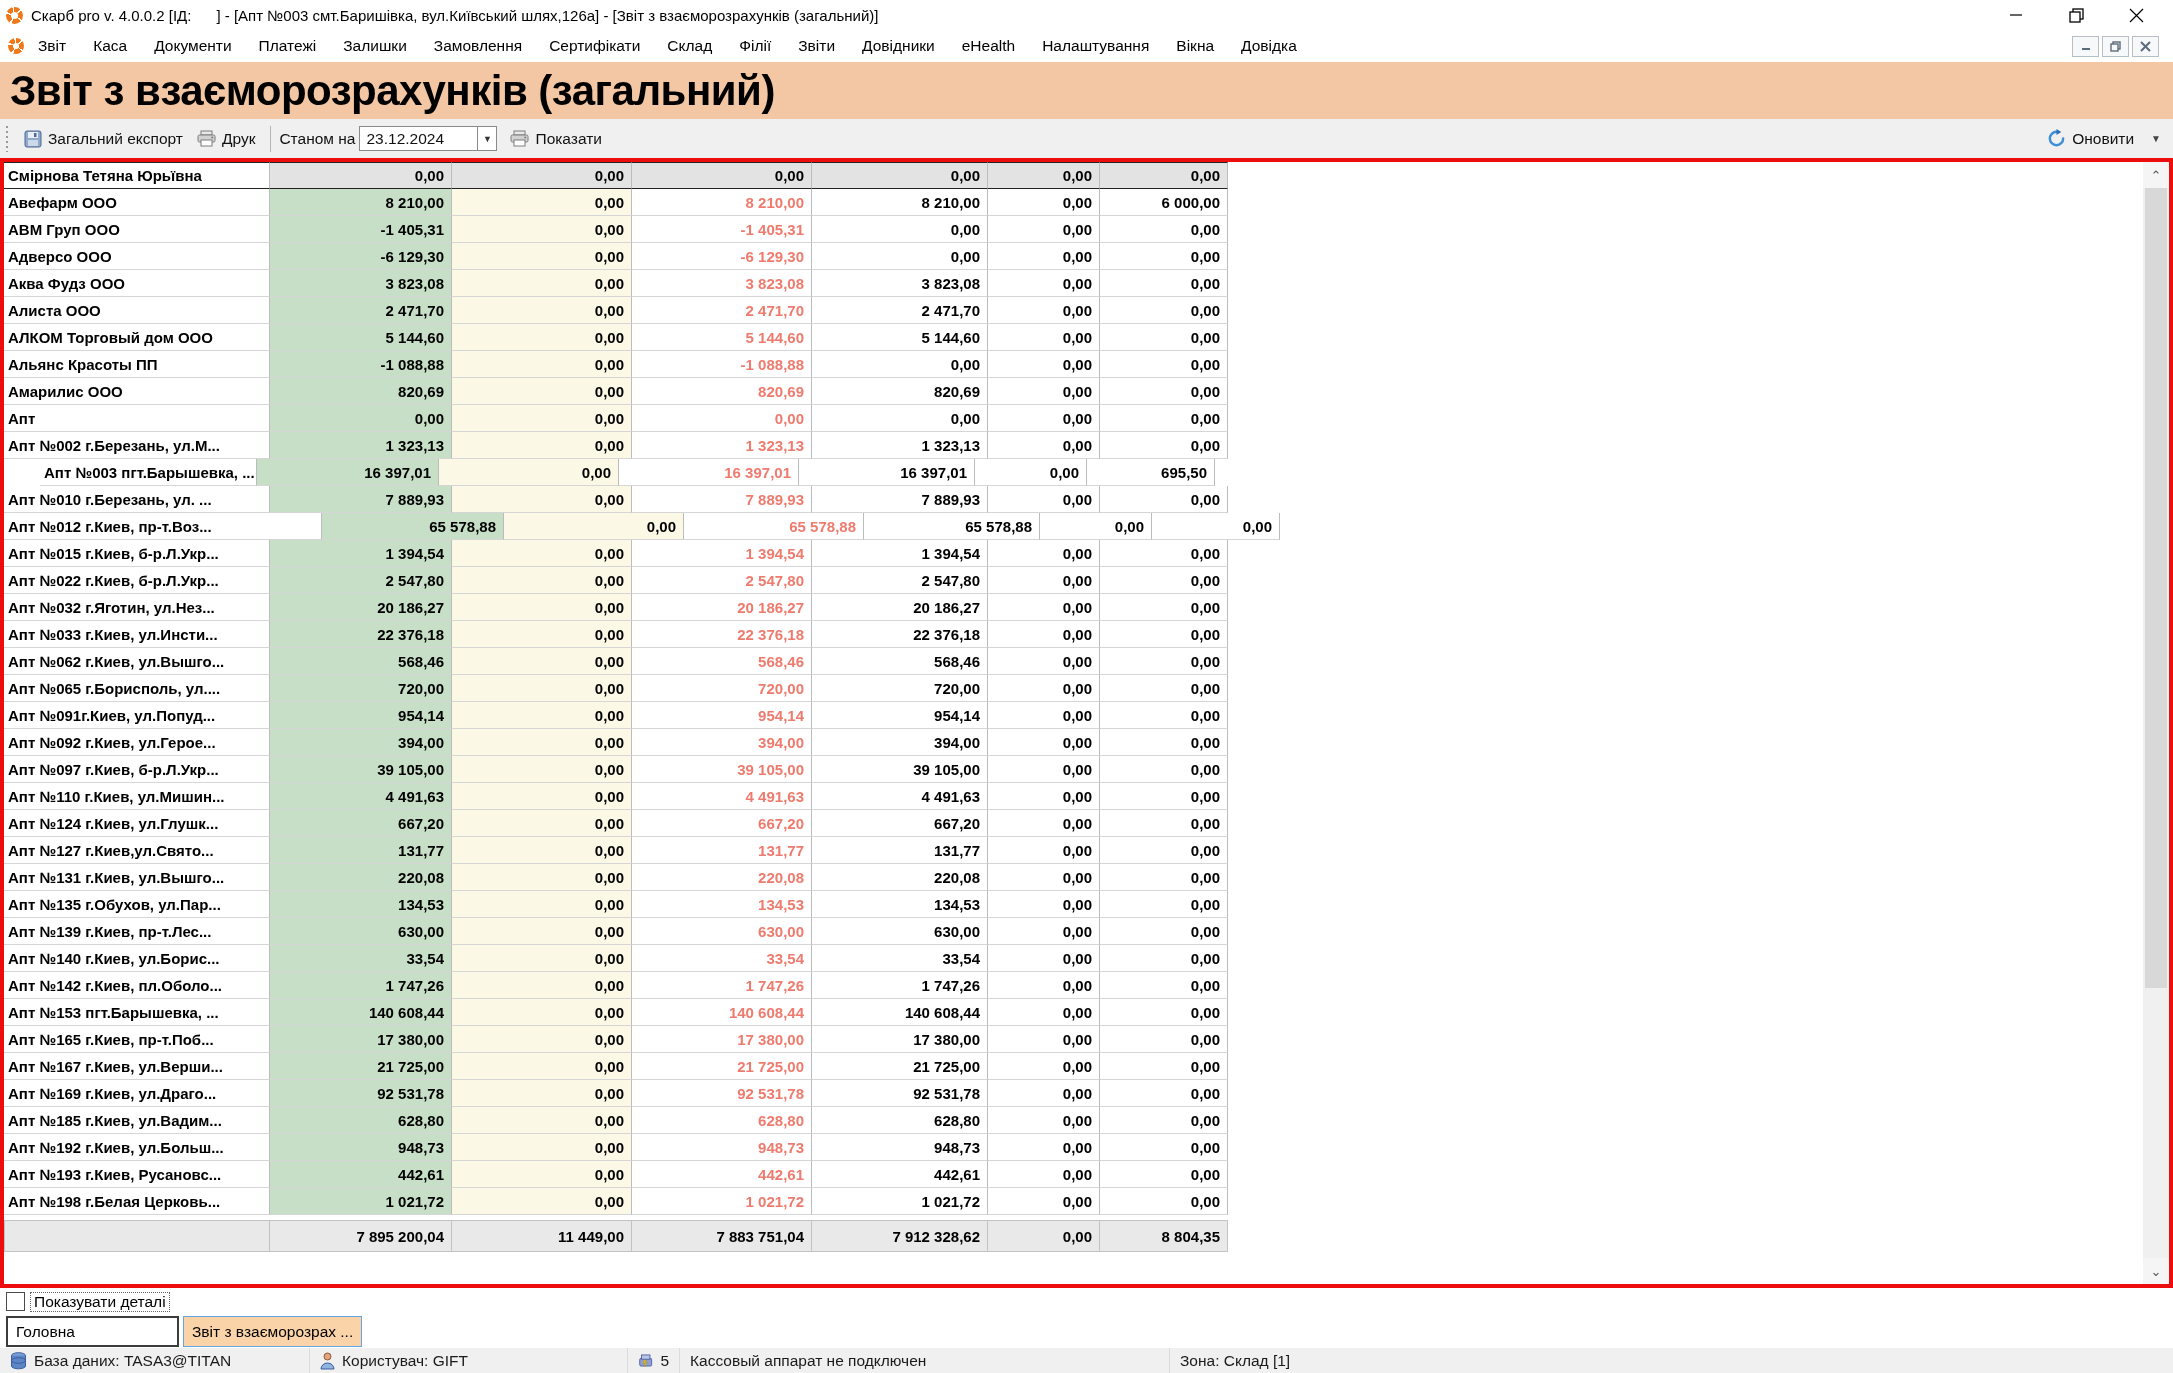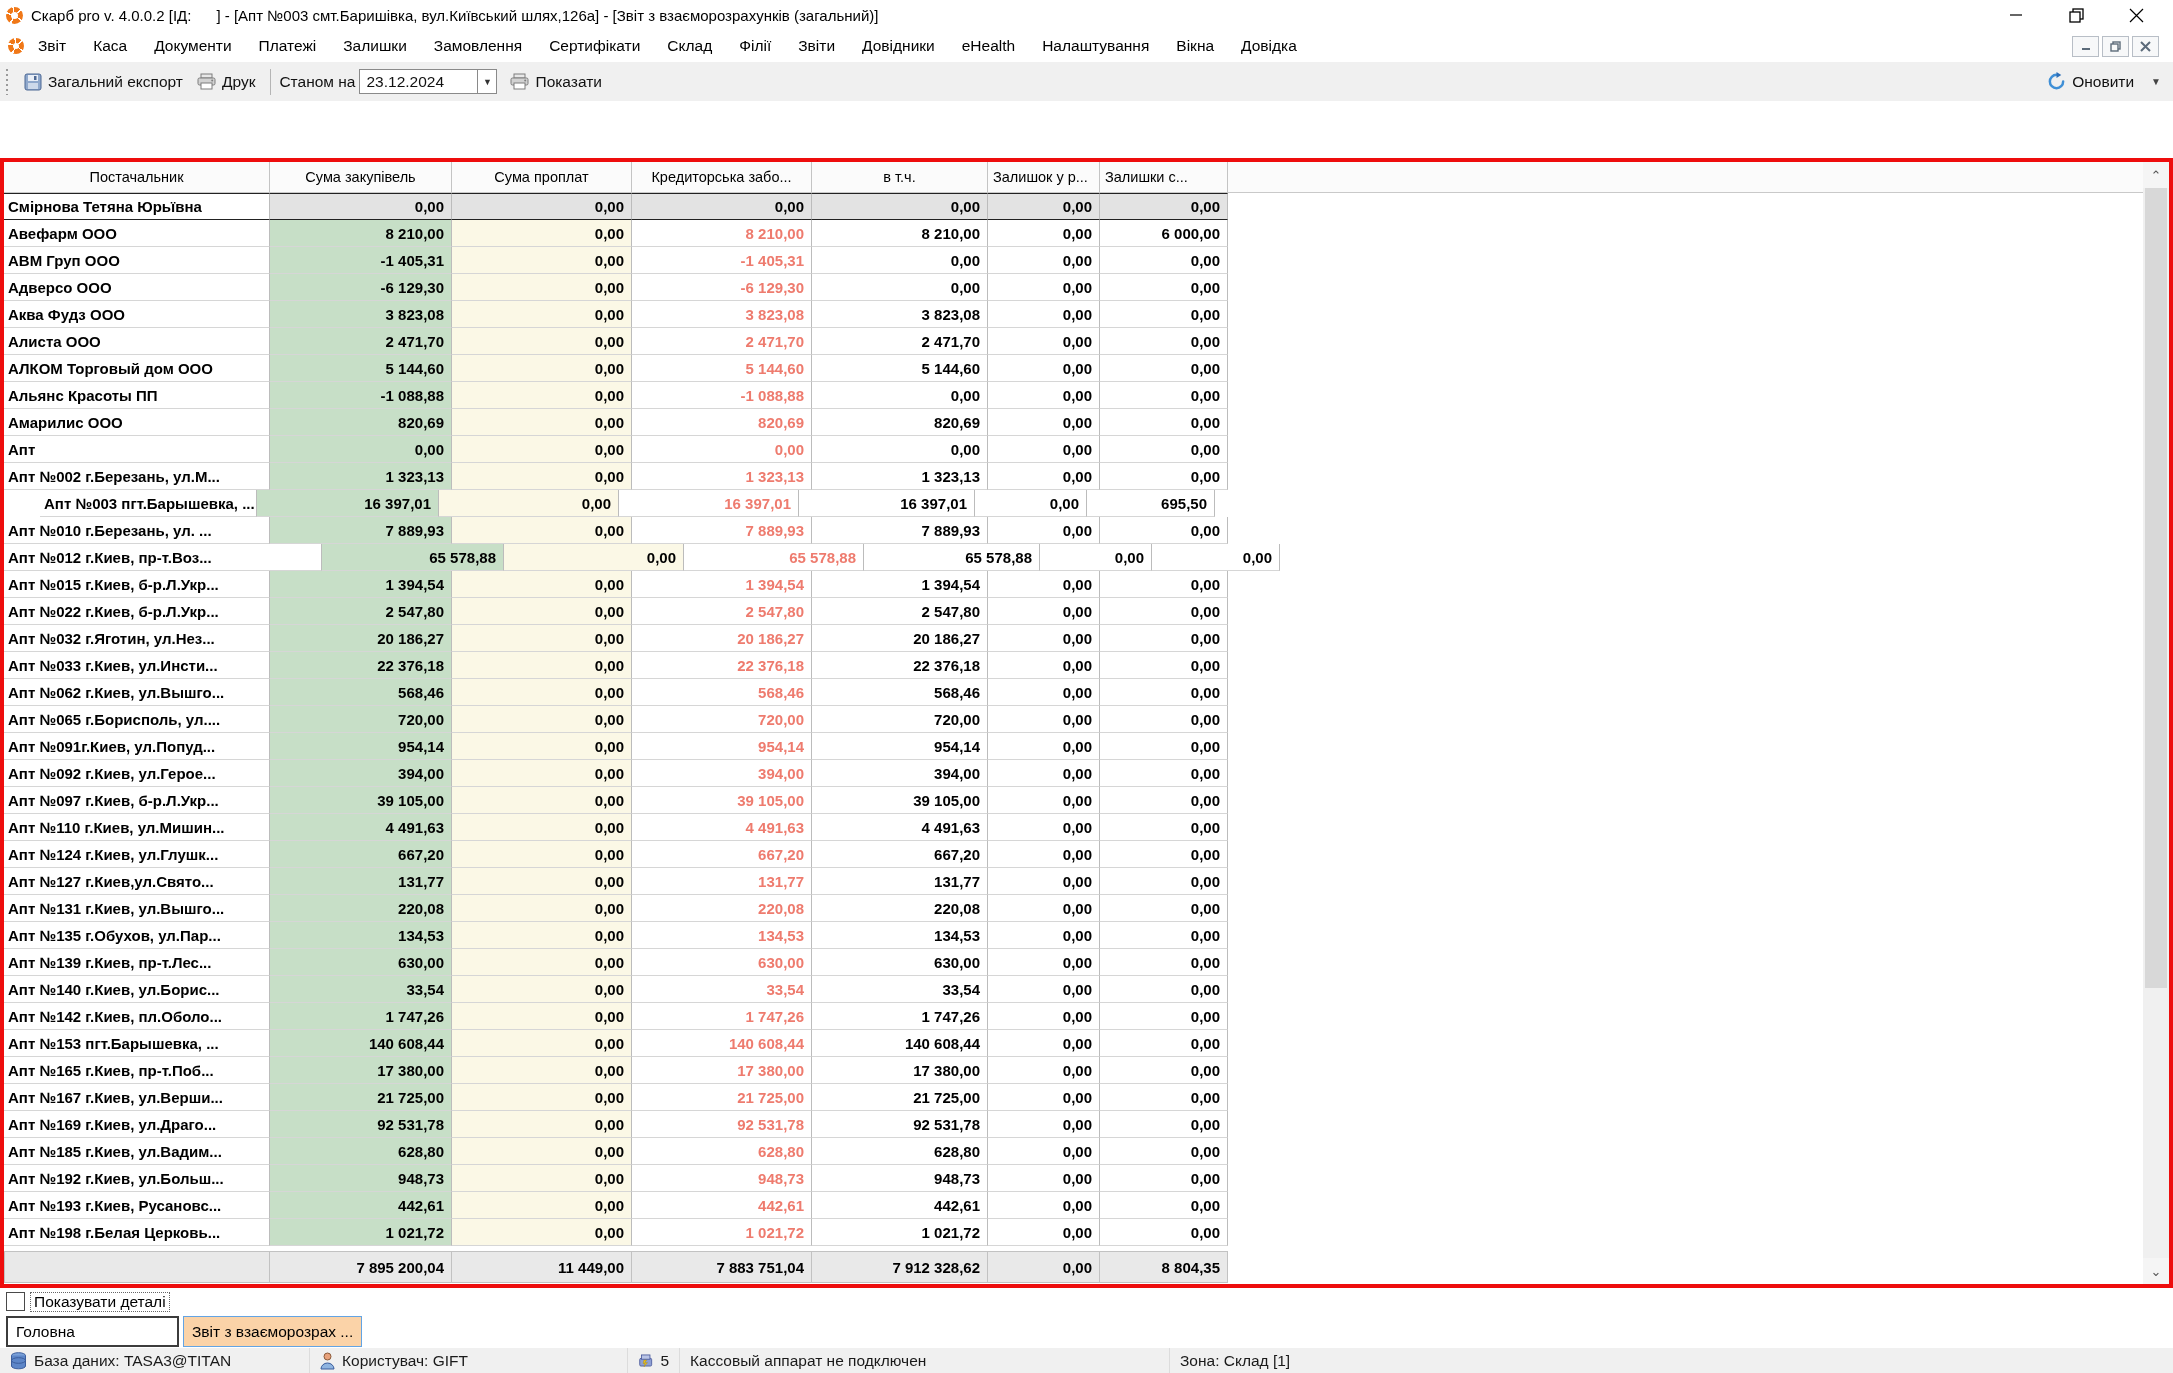--- a/index.html
+++ b/index.html
@@ -157,20 +157,23 @@
           </svg>
         </div>
       <div class="mdibtn">
           <svg class="icon-svg" width="11" height="11" viewBox="0 0 11 11">
             <path d="M1 1 L10 10 M10 1 L1 10" stroke="#5c6b7a" stroke-width="2"></path>
           </svg>
         </div>
     </div>
   </div>
 
+  <div class="pagetitle-band">
+    <h1>Звіт з взаєморозрахунків (загальний)</h1>
+  </div>
 
   <div class="toolbar">
     <div class="grip"></div>
     <div class="tbtn">
       <svg class="icon-svg" width="18" height="18" viewBox="0 0 18 18">
           <rect x="1" y="1" width="16" height="16" rx="2" fill="#8fa8cc" stroke="#4d6894"></rect>
           <rect x="4" y="2" width="10" height="6" fill="#e9eef6"></rect>
           <rect x="4" y="10" width="10" height="6" fill="#cdd9ea"></rect>
           <rect x="10" y="3" width="2.5" height="4" fill="#4d6894"></rect>
         </svg>
@@ -207,29 +210,20 @@
             <path d="M10 0 L15 3.2 L10 6.4 Z" fill="#2d6fb8"></path>
           </svg>
         <span>Оновити</span>
       </div>
       <div class="drop-mini">▼</div>
     </div>
   </div>
 
   <div class="tablewrap">
     <div class="grid">
-      <div class="grid-header">
-          <div class="hcell" style="width: 266px;">Постачальник</div>
-          <div class="hcell" style="width: 182px;">Сума закупівель</div>
-          <div class="hcell" style="width: 180px;">Сума проплат</div>
-          <div class="hcell" style="width: 180px;">Кредиторська забо...</div>
-          <div class="hcell" style="width: 176px;">в т.ч.</div>
-          <div class="hcell left" style="width: 112px;">Залишок у р...</div>
-          <div class="hcell left" style="width: 128px;">Залишки с...</div>
-        </div>
       <div class="grid-body">
           <div class="trow selected">
             <div class="cell name" style="width: 266px;">Смірнова Тетяна Юрьївна</div>
             <div class="cell num col-buy" style="width: 182px;">0,00</div>
             <div class="cell num col-pay" style="width: 180px;">0,00</div>
             <div class="cell num col-cred" style="width: 180px;">0,00</div>
             <div class="cell num col-incl" style="width: 176px;">0,00</div>
             <div class="cell num col-rest" style="width: 112px;">0,00</div>
             <div class="cell num col-stock" style="width: 128px;">0,00</div>
           </div>

